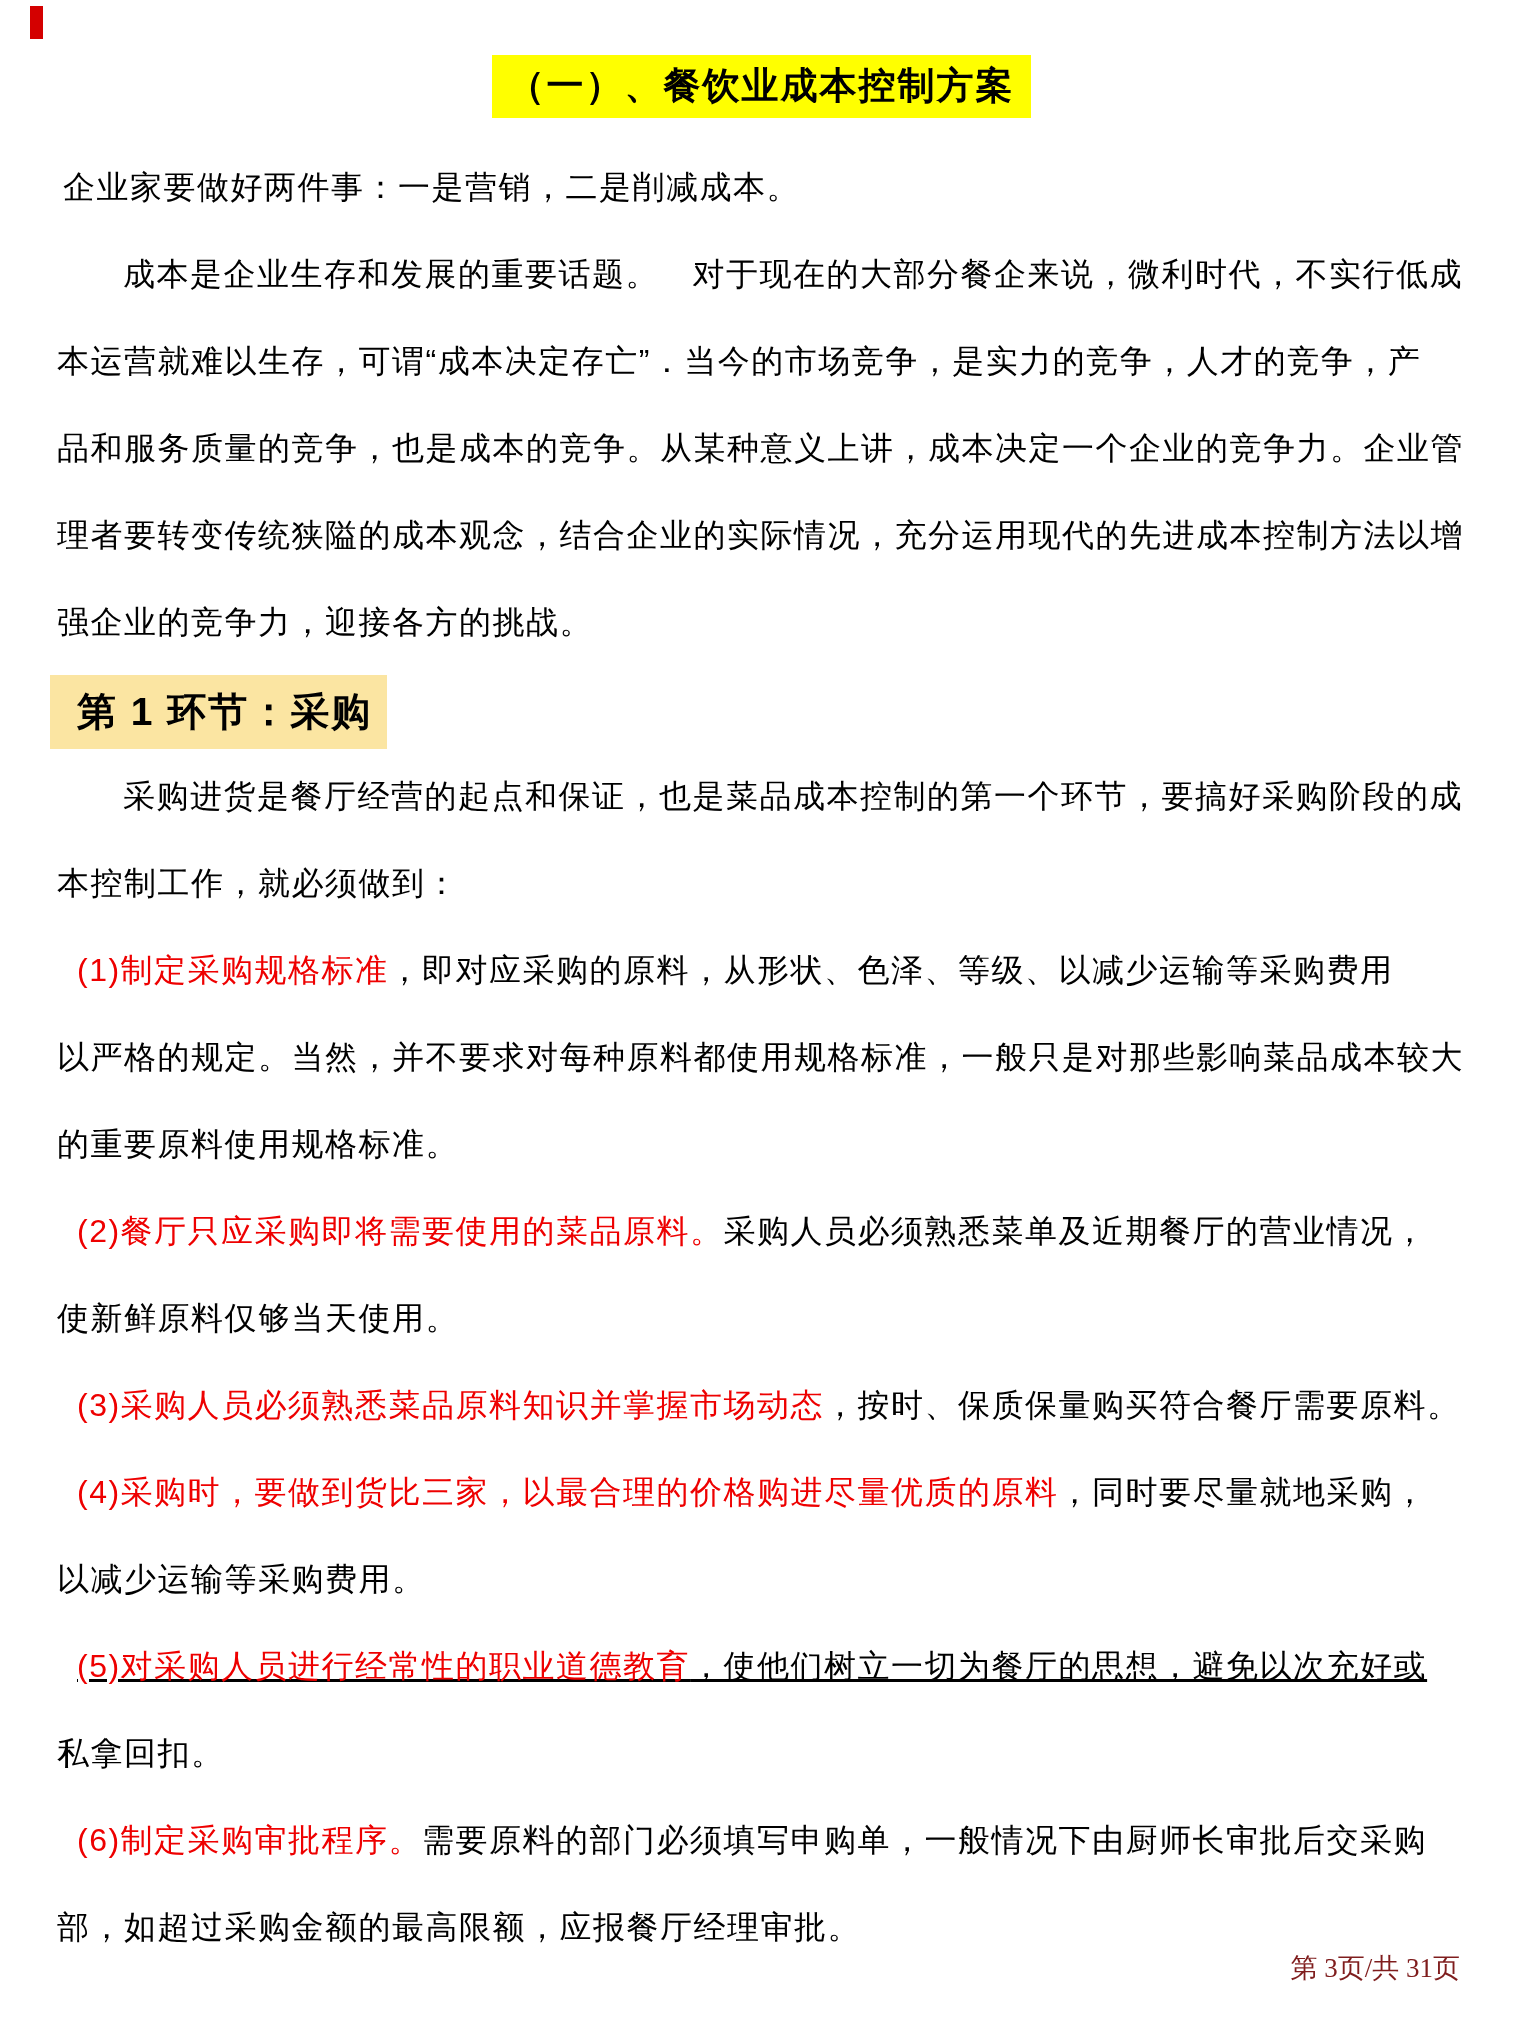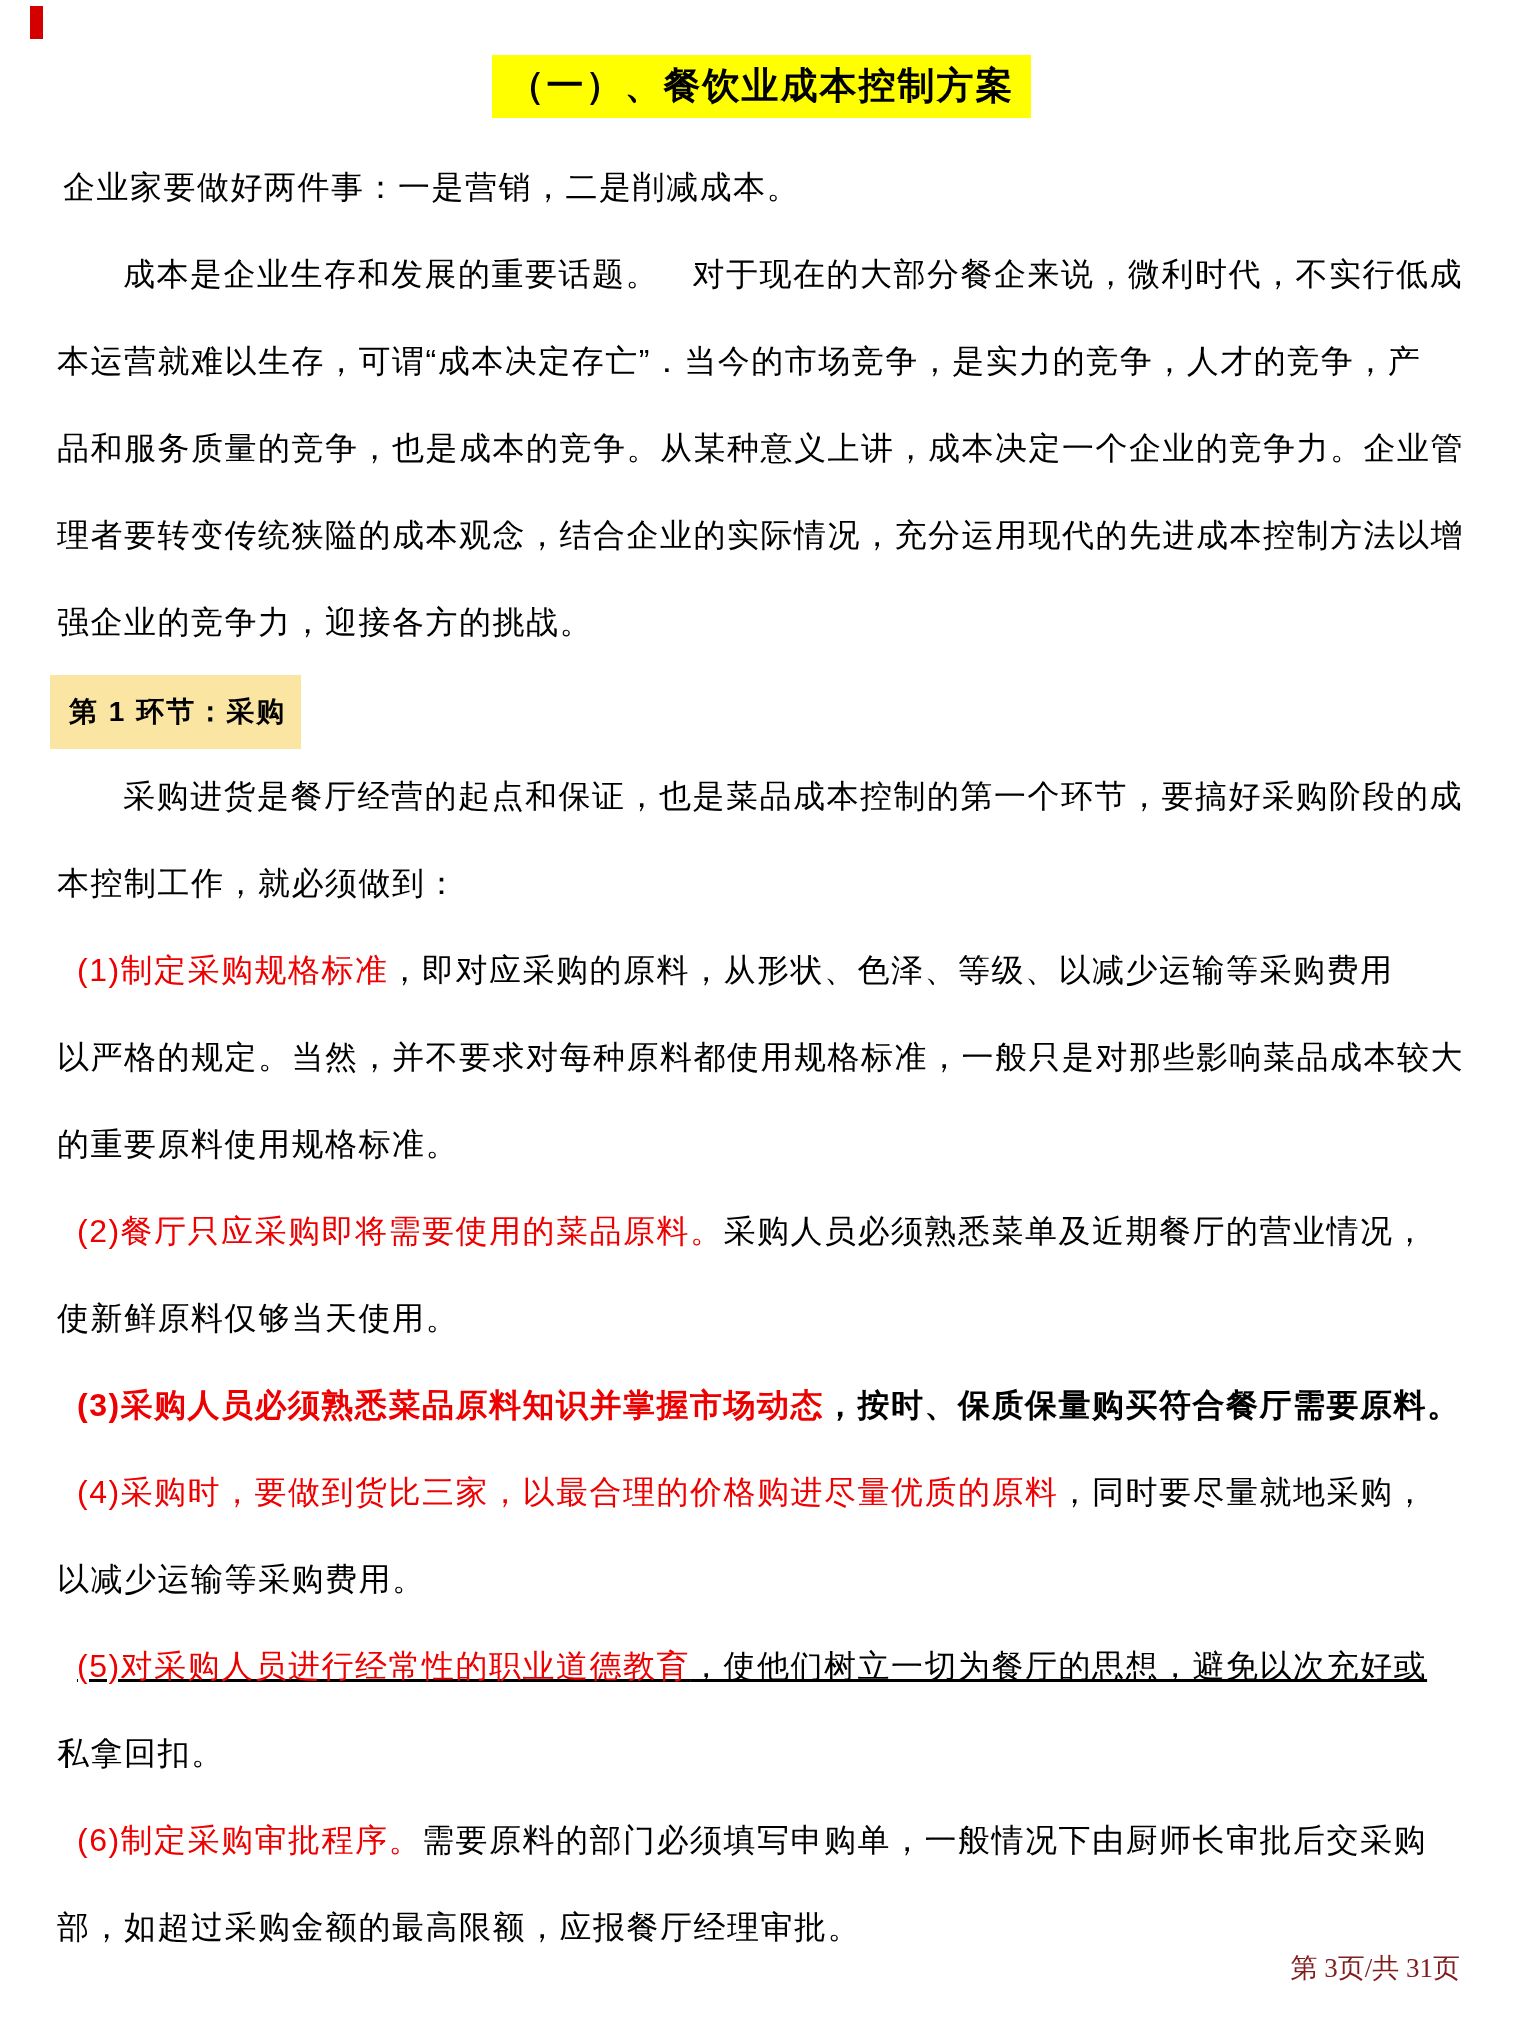--- a/index.html
+++ b/index.html
@@ -37,23 +37,23 @@
     height:87px;line-height:87px;
     font-size:32px;letter-spacing:1.5px;
     white-space:pre;
   }
   .seg{color:var(--body-text,#000);}
   .seg.red{color:var(--red-text,#ee0000);}
   .row.heading{line-height:87px;}
   .heading-hl{
     display:inline-block;vertical-align:middle;
     background:var(--section-hl,#fbe5a2);
-    font-size:28px;font-weight:700;letter-spacing:2px;
+    font-size:39px;font-weight:700;letter-spacing:2px;
     line-height:47px;
-    padding:13px 15px 14px 19px;
+    padding:13px 15px 14px 27px;
     margin-left:-7px;
     white-space:pre;
   }
   
   .footer{
     position:absolute;top:1950px;right:58px;
     font-family:"Liberation Serif","DejaVu Serif",serif;
     font-size:27px;color:#7f1d1d;
     white-space:pre;
   }
@@ -77,21 +77,21 @@
       <div class="row"><span class="seg">理者要转变传统狭隘的成本观念，结合企业的实际情况，充分运用现代的先进成本控制方法以增</span></div>
       <div class="row"><span class="seg">强企业的竞争力，迎接各方的挑战。</span></div>
       <div class="row heading"><span class="heading-hl">第 1 环节：采购</span></div>
       <div class="row" style="padding-left: 66px;"><span class="seg">采购进货是餐厅经营的起点和保证，也是菜品成本控制的第一个环节，要搞好采购阶段的成</span></div>
       <div class="row"><span class="seg">本控制工作，就必须做到：</span></div>
       <div class="row" style="padding-left: 20px;"><span class="seg red">(1)制定采购规格标准</span><span class="seg">，即对应采购的原料，从形状、色泽、等级、以减少运输等采购费用</span></div>
       <div class="row"><span class="seg">以严格的规定。当然，并不要求对每种原料都使用规格标准，一般只是对那些影响菜品成本较大</span></div>
       <div class="row"><span class="seg">的重要原料使用规格标准。</span></div>
       <div class="row" style="padding-left: 20px;"><span class="seg red">(2)餐厅只应采购即将需要使用的菜品原料。</span><span class="seg">采购人员必须熟悉菜单及近期餐厅的营业情况，</span></div>
       <div class="row"><span class="seg">使新鲜原料仅够当天使用。</span></div>
-      <div class="row" style="padding-left: 20px; font-weight: bold;"><span class="seg red">(3)采购人员必须熟悉菜品原料知识并掌握市场动态</span><span class="seg">，按时、保质保量购买符合餐厅需要原料。</span></div>
+      <div class="row" style="padding-left: 20px;"><span class="seg red">(3)采购人员必须熟悉菜品原料知识并掌握市场动态</span><span class="seg">，按时、保质保量购买符合餐厅需要原料。</span></div>
       <div class="row" style="padding-left: 20px;"><span class="seg red">(4)采购时，要做到货比三家，以最合理的价格购进尽量优质的原料</span><span class="seg">，同时要尽量就地采购，</span></div>
       <div class="row"><span class="seg">以减少运输等采购费用。</span></div>
       <div class="row" style="padding-left: 20px; text-decoration: underline;"><span class="seg red">(5)对采购人员进行经常性的职业道德教育</span><span class="seg">，使他们树立一切为餐厅的思想，避免以次充好或</span></div>
       <div class="row"><span class="seg">私拿回扣。</span></div>
       <div class="row" style="padding-left: 20px;"><span class="seg red">(6)制定采购审批程序。</span><span class="seg">需要原料的部门必须填写申购单，一般情况下由厨师长审批后交采购</span></div>
       <div class="row"><span class="seg">部，如超过采购金额的最高限额，应报餐厅经理审批。</span></div>
     </div>
 
   <div class="footer">第 3页/共 31页</div>
 

